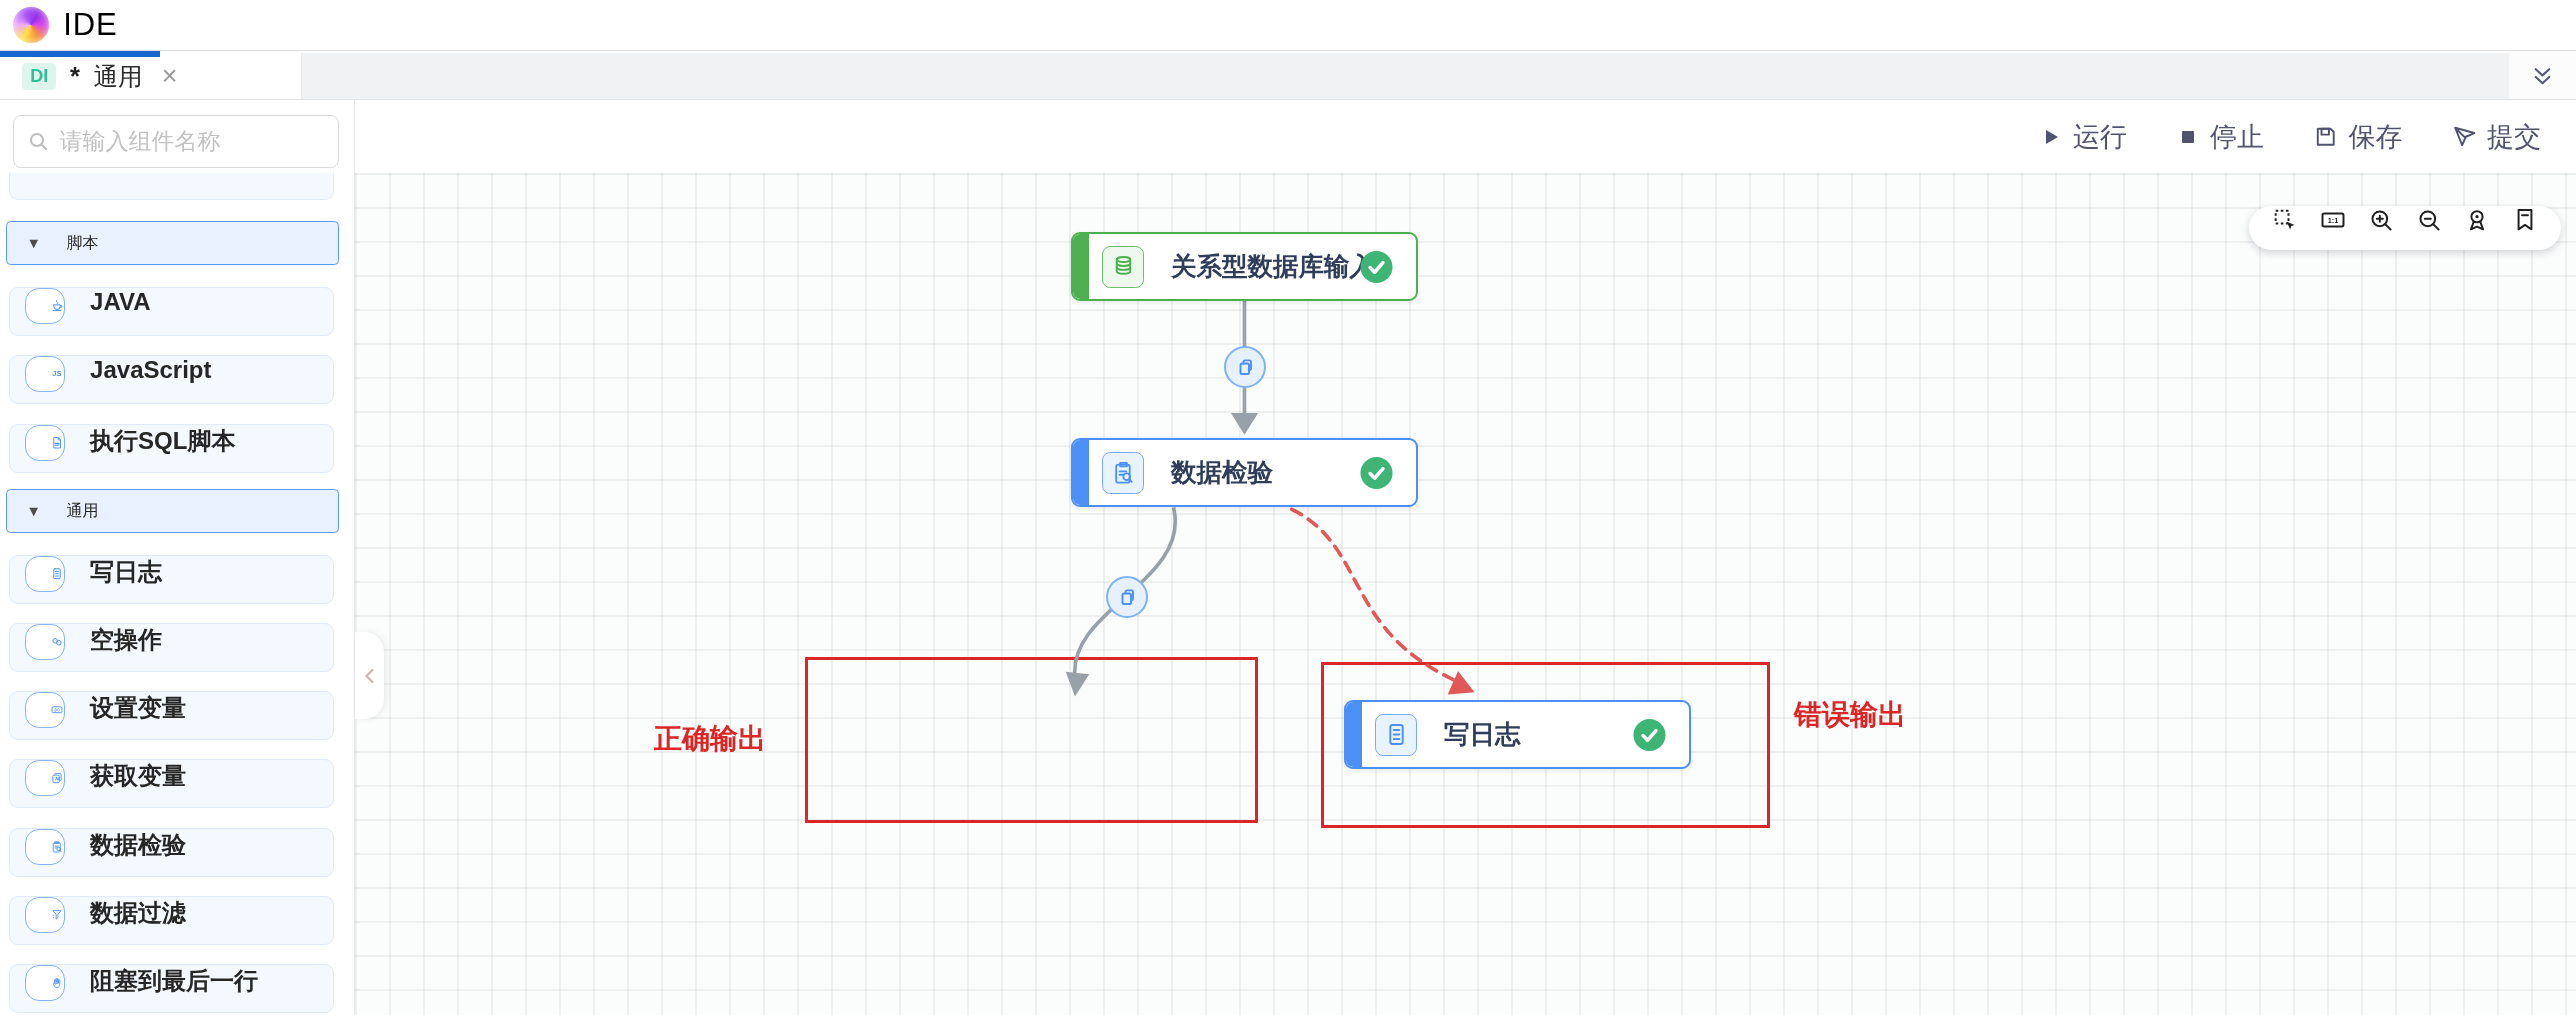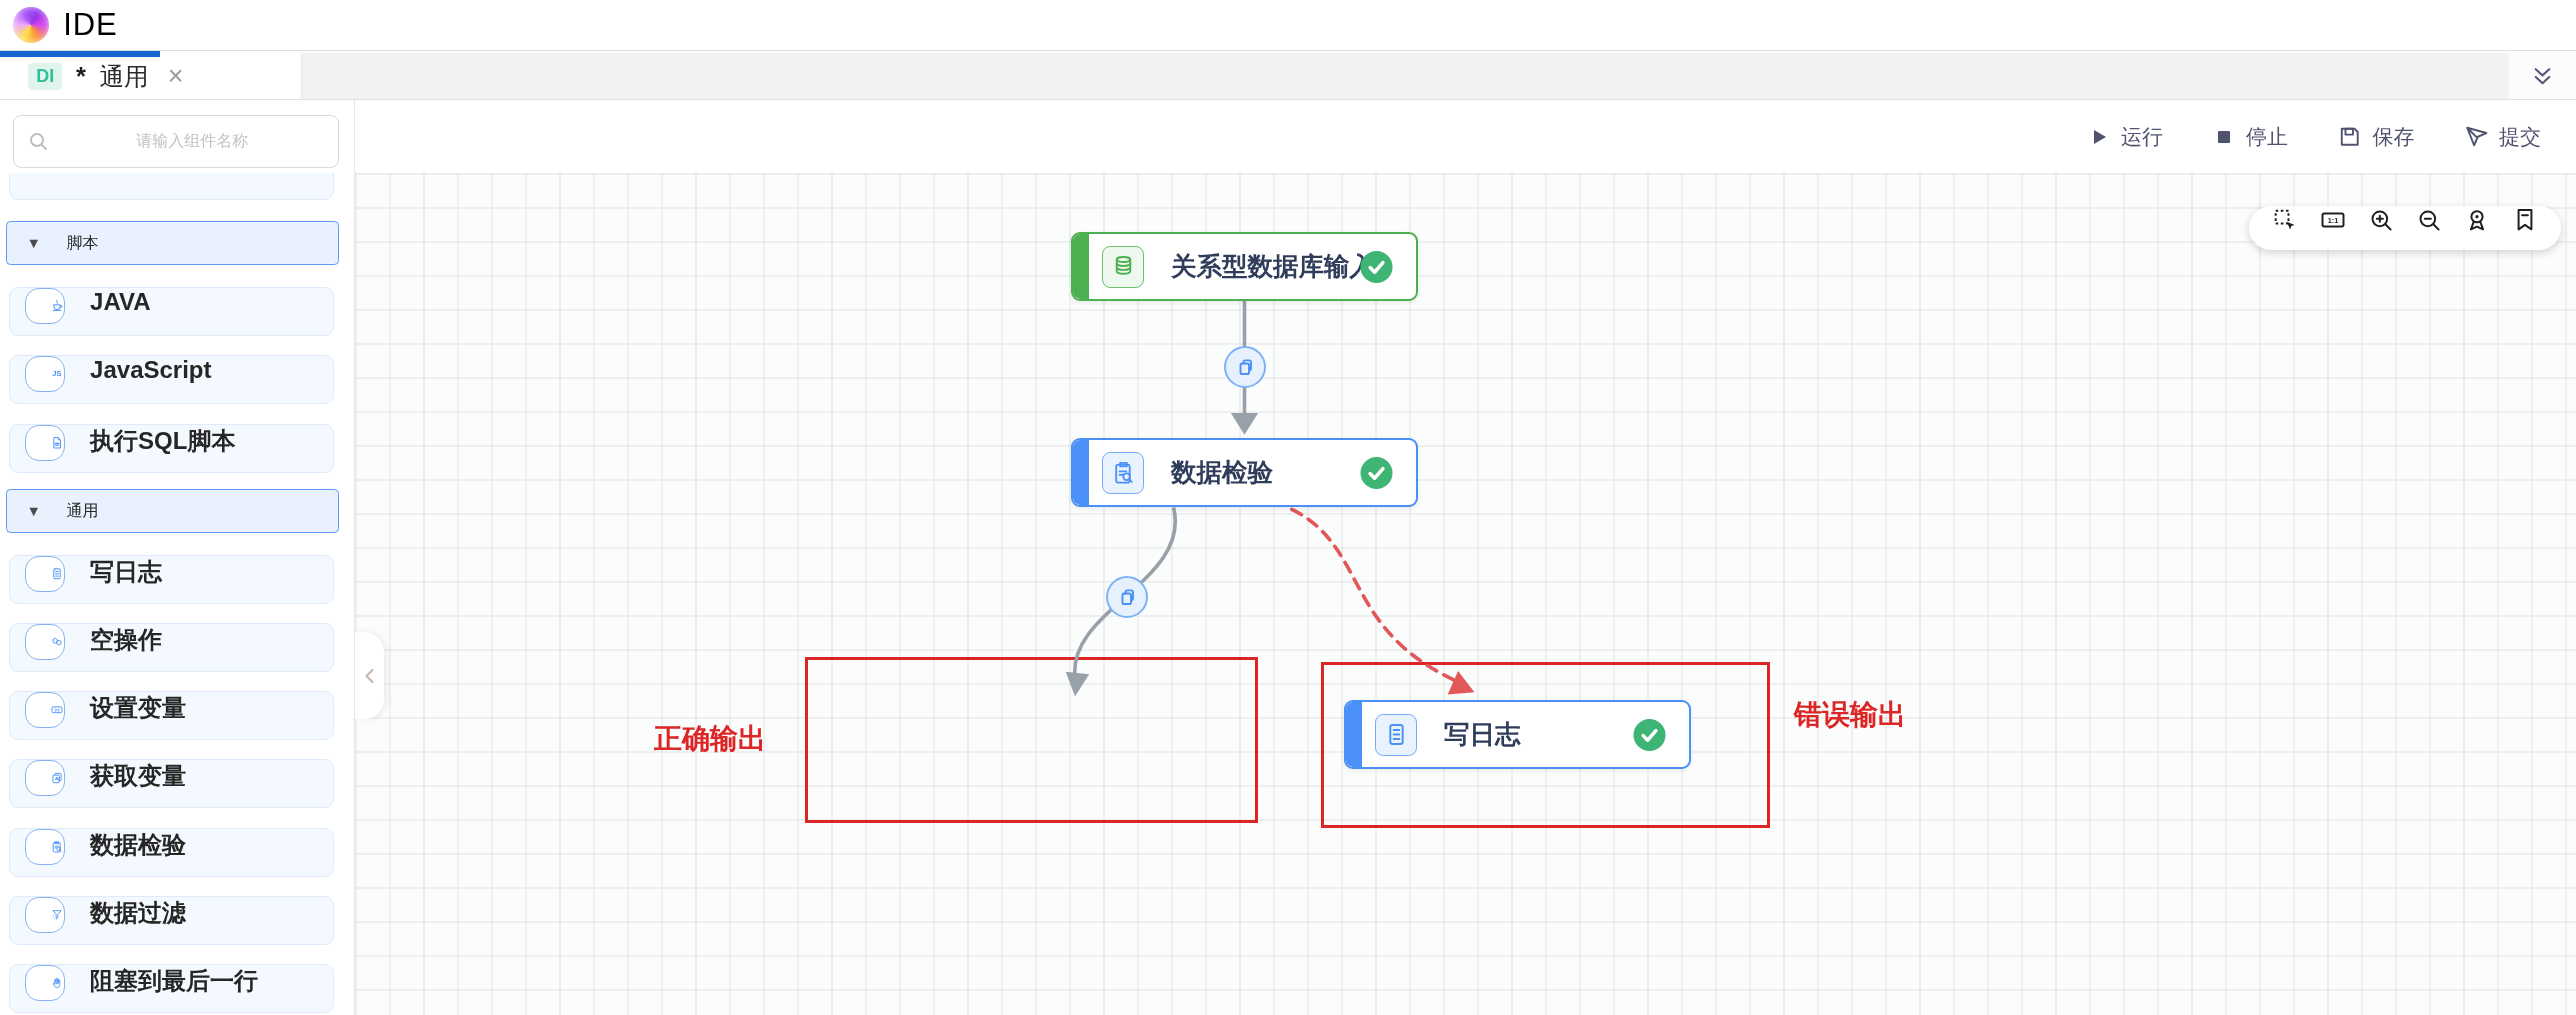--- a/index.html
+++ b/index.html
@@ -12,36 +12,36 @@
   .logo { width:36px; height:36px; border-radius:50%;
     background:conic-gradient(from 30deg,#9333ea,#d946ef,#fb923c,#fde047,#f0abfc,#a855f7,#9333ea);
     box-shadow:inset 0 0 7.3px rgba(255,255,255,.7); }
   .app-title { font-size:31px; color:#000000; font-weight:400; margin-left:14.6px; letter-spacing:0.9px; }
 
   
   .tab-bar { position:absolute; left:0; top:53px; width:2576px; height:47px;
     background:#f1f2f3; border-bottom:1.8px solid #e0e1e3; }
   .tab-progress { position:absolute; left:0; top:-1.8px; width:160px; height:5.5px; background:#1765cf; z-index:3; }
   .tab { position:absolute; left:0; top:0; height:100%; width:302px; background:#fff;
-    display:flex; align-items:center; gap:13.6px; padding:0 28px; border-right:0.9px solid #e8e8e8; }
+    display:flex; align-items:center; gap:13.6px; padding:0 22px; border-right:0.9px solid #e8e8e8; }
   .tab-badge { background:#dff4ec; color:#2fbf9b; font-size:18px; font-weight:bold;
     padding:4.5px 8.2px; border-radius:4.5px; line-height:1; }
   .tab-marker { font-size:25.5px; color:#1f1f1f; font-weight:bold; }
   .tab-label { font-size:24.6px; color:#2b2b2b; }
   .tab-close { font-size:27px; color:#9b9b9b; margin-left:5.5px; cursor:pointer; }
   .tab-collapse-btn { position:absolute; right:0; top:0; width:67px; height:100%;
     background:#fcfcfd; display:flex; align-items:center; justify-content:center; }
 
   
   .sidebar { position:absolute; left:0; top:100px; width:355px; height:915px;
     background:#fff; border-right:1.8px solid #e7e7e7; z-index:5; }
   .search-box { position:absolute; left:12.7px; top:14.6px; width:326px; height:53px;
     border:1.8px solid #d9d9d9; border-radius:8.2px; background:#fff; display:flex; align-items:center; padding:0 12.7px; gap:9px; }
-  .search-box input { border:none; outline:none; flex:1; font-size:16px; color:#b91c1c;
-    font-family:inherit; background:transparent;text-align:center; }
+  .search-box input { border:none; outline:none; flex:1; font-size:23px; color:#b91c1c;
+    font-family:inherit; background:transparent; }
   .search-box input::placeholder { color:#c2c2c2; }
   .item-stub { position:absolute; left:9px; top:73px; width:325px; height:27px;
     background:#f4f9ff; border:0.9px solid #e0ebfa; border-top:none; border-radius:0 0 9px 9px; }
   .section-header { position:absolute; left:5.5px; width:333px; height:44px;
     background:#e8f1fd; border:1.8px solid #5b9bf7; border-radius:4.5px;
     display:flex; align-items:center; gap:25.5px; padding-left:20px; cursor:pointer; }
   .section-caret { font-size:14.6px; color:#4d4d4d; }
   .section-label { font-size:16px; color:#262626; font-weight:500; }
   .palette-item { position:absolute; left:9px; width:325px; height:49px;
     background:#f4f9ff; border:0.9px solid #dfeafa; border-radius:9px;
@@ -51,21 +51,21 @@
   .palette-label { font-size:24px; color:#262626; font-weight:600; white-space:nowrap; }
 
   .collapse-handle { position:absolute; left:355px; top:632px; width:29px; height:87px;
     background:#fff; border-radius:0 20px 20px 0; box-shadow:2.7px 0 7.3px rgba(0,0,0,.07);
     display:flex; align-items:center; justify-content:center; z-index:6; cursor:pointer; }
 
   
   .canvas { position:absolute; left:355px; top:100px; width:2221px; height:915px; background:#fff; }
   .action-strip { position:absolute; left:0; top:0; width:100%; height:73px; background:#fff;
     display:flex; align-items:center; justify-content:flex-end; gap:49px; padding-right:35px; z-index:4; }
-  .action-btn { display:flex; align-items:center; gap:10px; font-size:21px; color:#50536e; cursor:pointer; }
+  .action-btn { display:flex; align-items:center; gap:10px; font-size:27px; color:#50536e; cursor:pointer; }
   .grid-area { position:absolute; left:0; top:73px; right:0; bottom:0;
     background-color:#fbfcfc;
     background-image:linear-gradient(to right, rgba(0,0,0,.05) 1.8px, transparent 1.8px),
                      linear-gradient(to bottom, rgba(0,0,0,.05) 1.8px, transparent 1.8px);
     background-size:34px 34px; }
   .canvas-toolbar { position:absolute; top:106px; right:14.6px; height:44px; z-index:7;
     background:#fff; border-radius:22px; box-shadow:0 2.7px 9px rgba(15,23,42,.18);
     display:flex; gap:20px; padding:0 22px; }
   .canvas-toolbar .tool { width:28px; height:28px; display:flex; cursor:pointer; }
 

